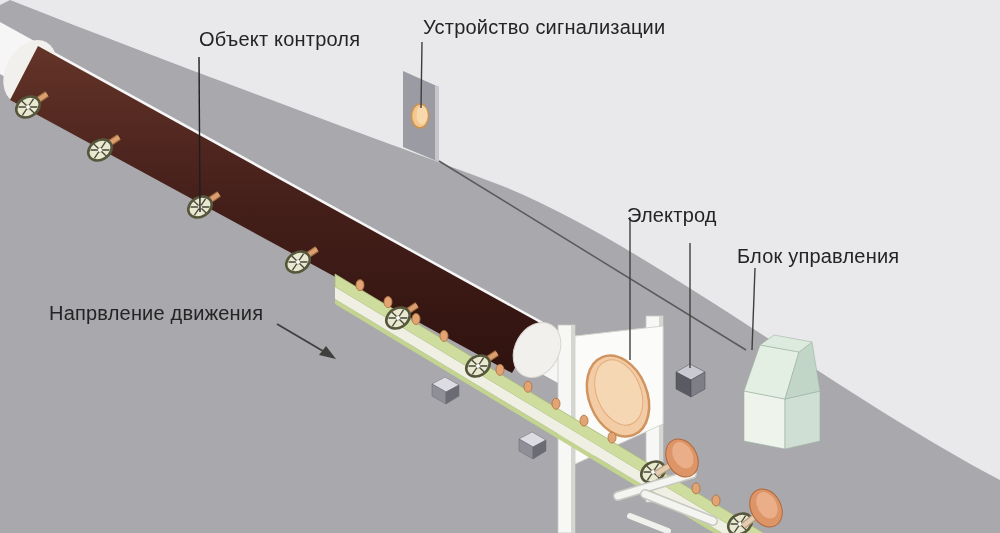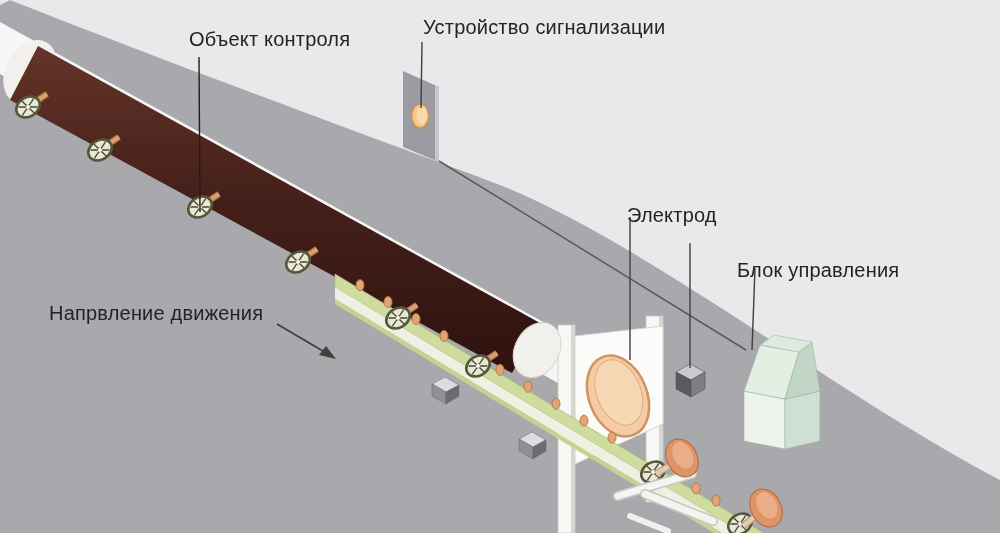--- a/index.html
+++ b/index.html
@@ -222,19 +222,19 @@
     <line x1="690" y1="243" x2="690" y2="368"></line>
     <line x1="755" y1="268" x2="752" y2="350"></line>
   </g>
 
   <g>
     <line x1="277" y1="324" x2="328" y2="354" style="stroke:var(--c-leader,#3f3f3e)" stroke-width="1.8"></line>
     <polygon points="336,359 319,355 326,346" style="fill:var(--c-leader,#3f3f3e)"></polygon>
   </g>
 </svg>
 
-<div class="lbl" style="left:189px;top:28px">Объект контроля</div>
+<div class="lbl" style="left:199px;top:28px">Объект контроля</div>
 <div class="lbl" style="left:423px;top:16px">Устройство сигнализации</div>
 <div class="lbl" style="left:627px;top:204px">Электрод</div>
-<div class="lbl" style="left:737px;top:259px">Блок управления</div>
+<div class="lbl" style="left:737px;top:245px">Блок управления</div>
 <div class="lbl" style="left:49px;top:302px">Напрвление движения</div>
 
 </div>
 
 </body></html>

